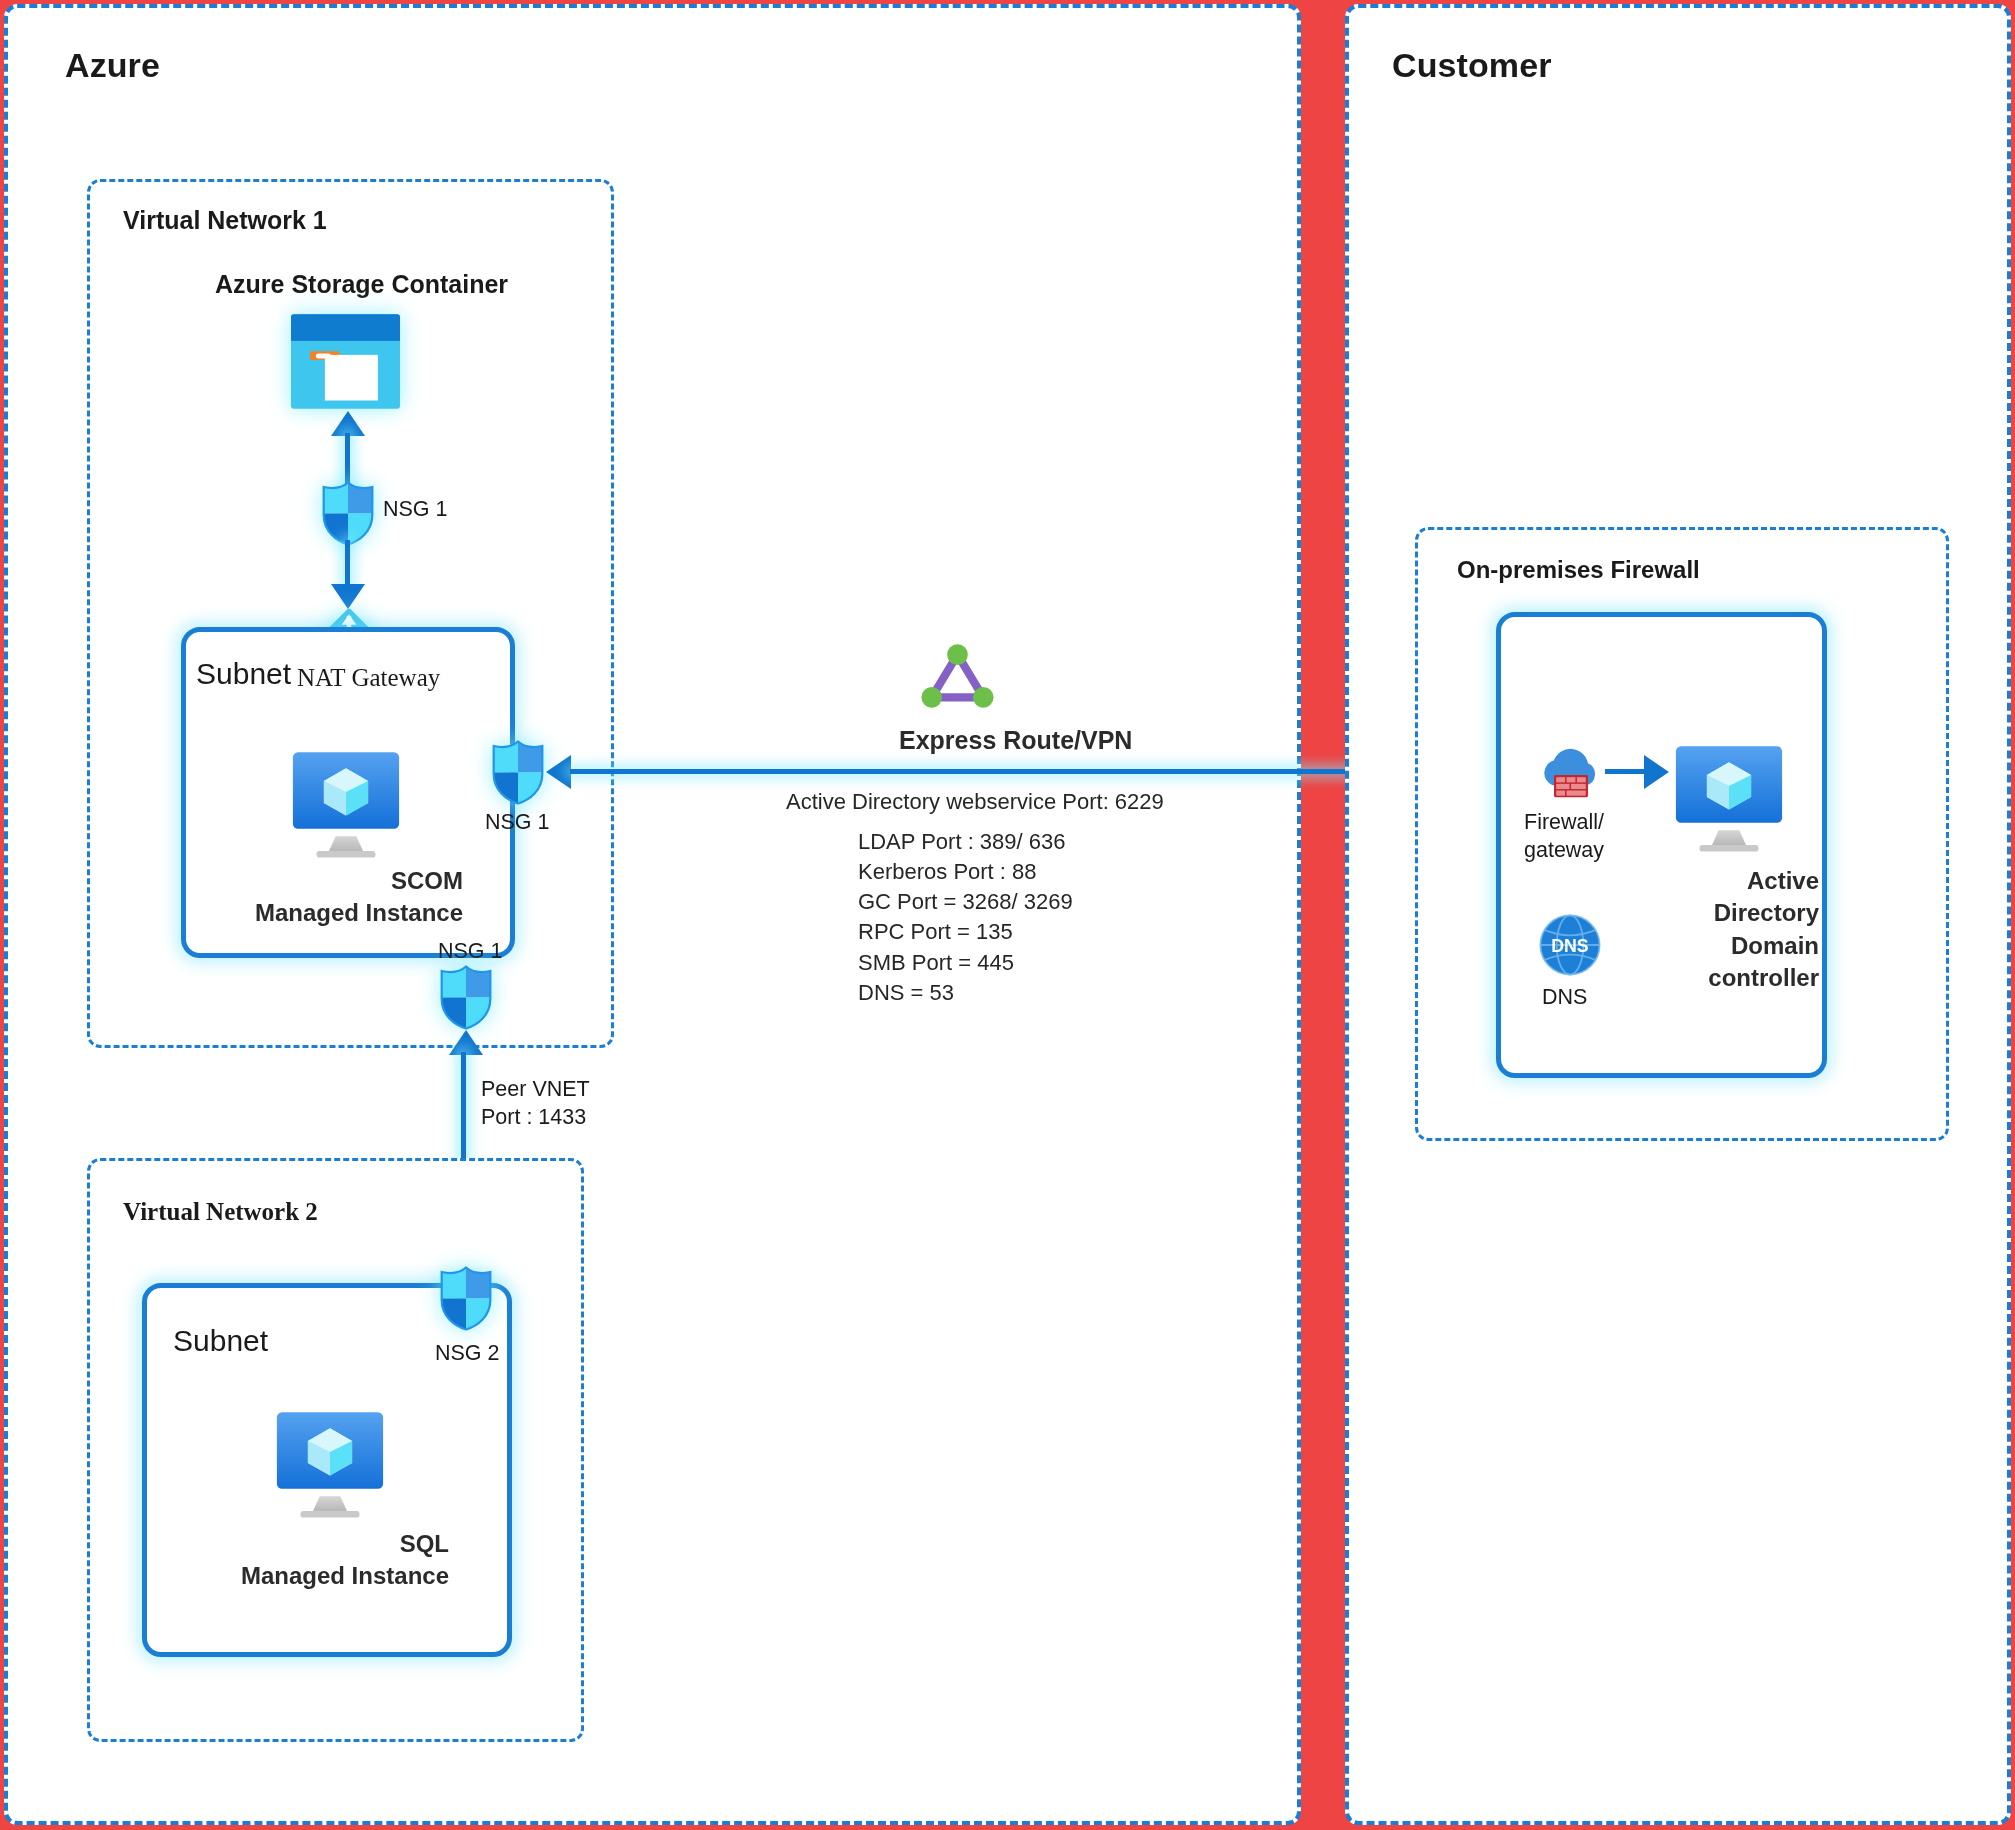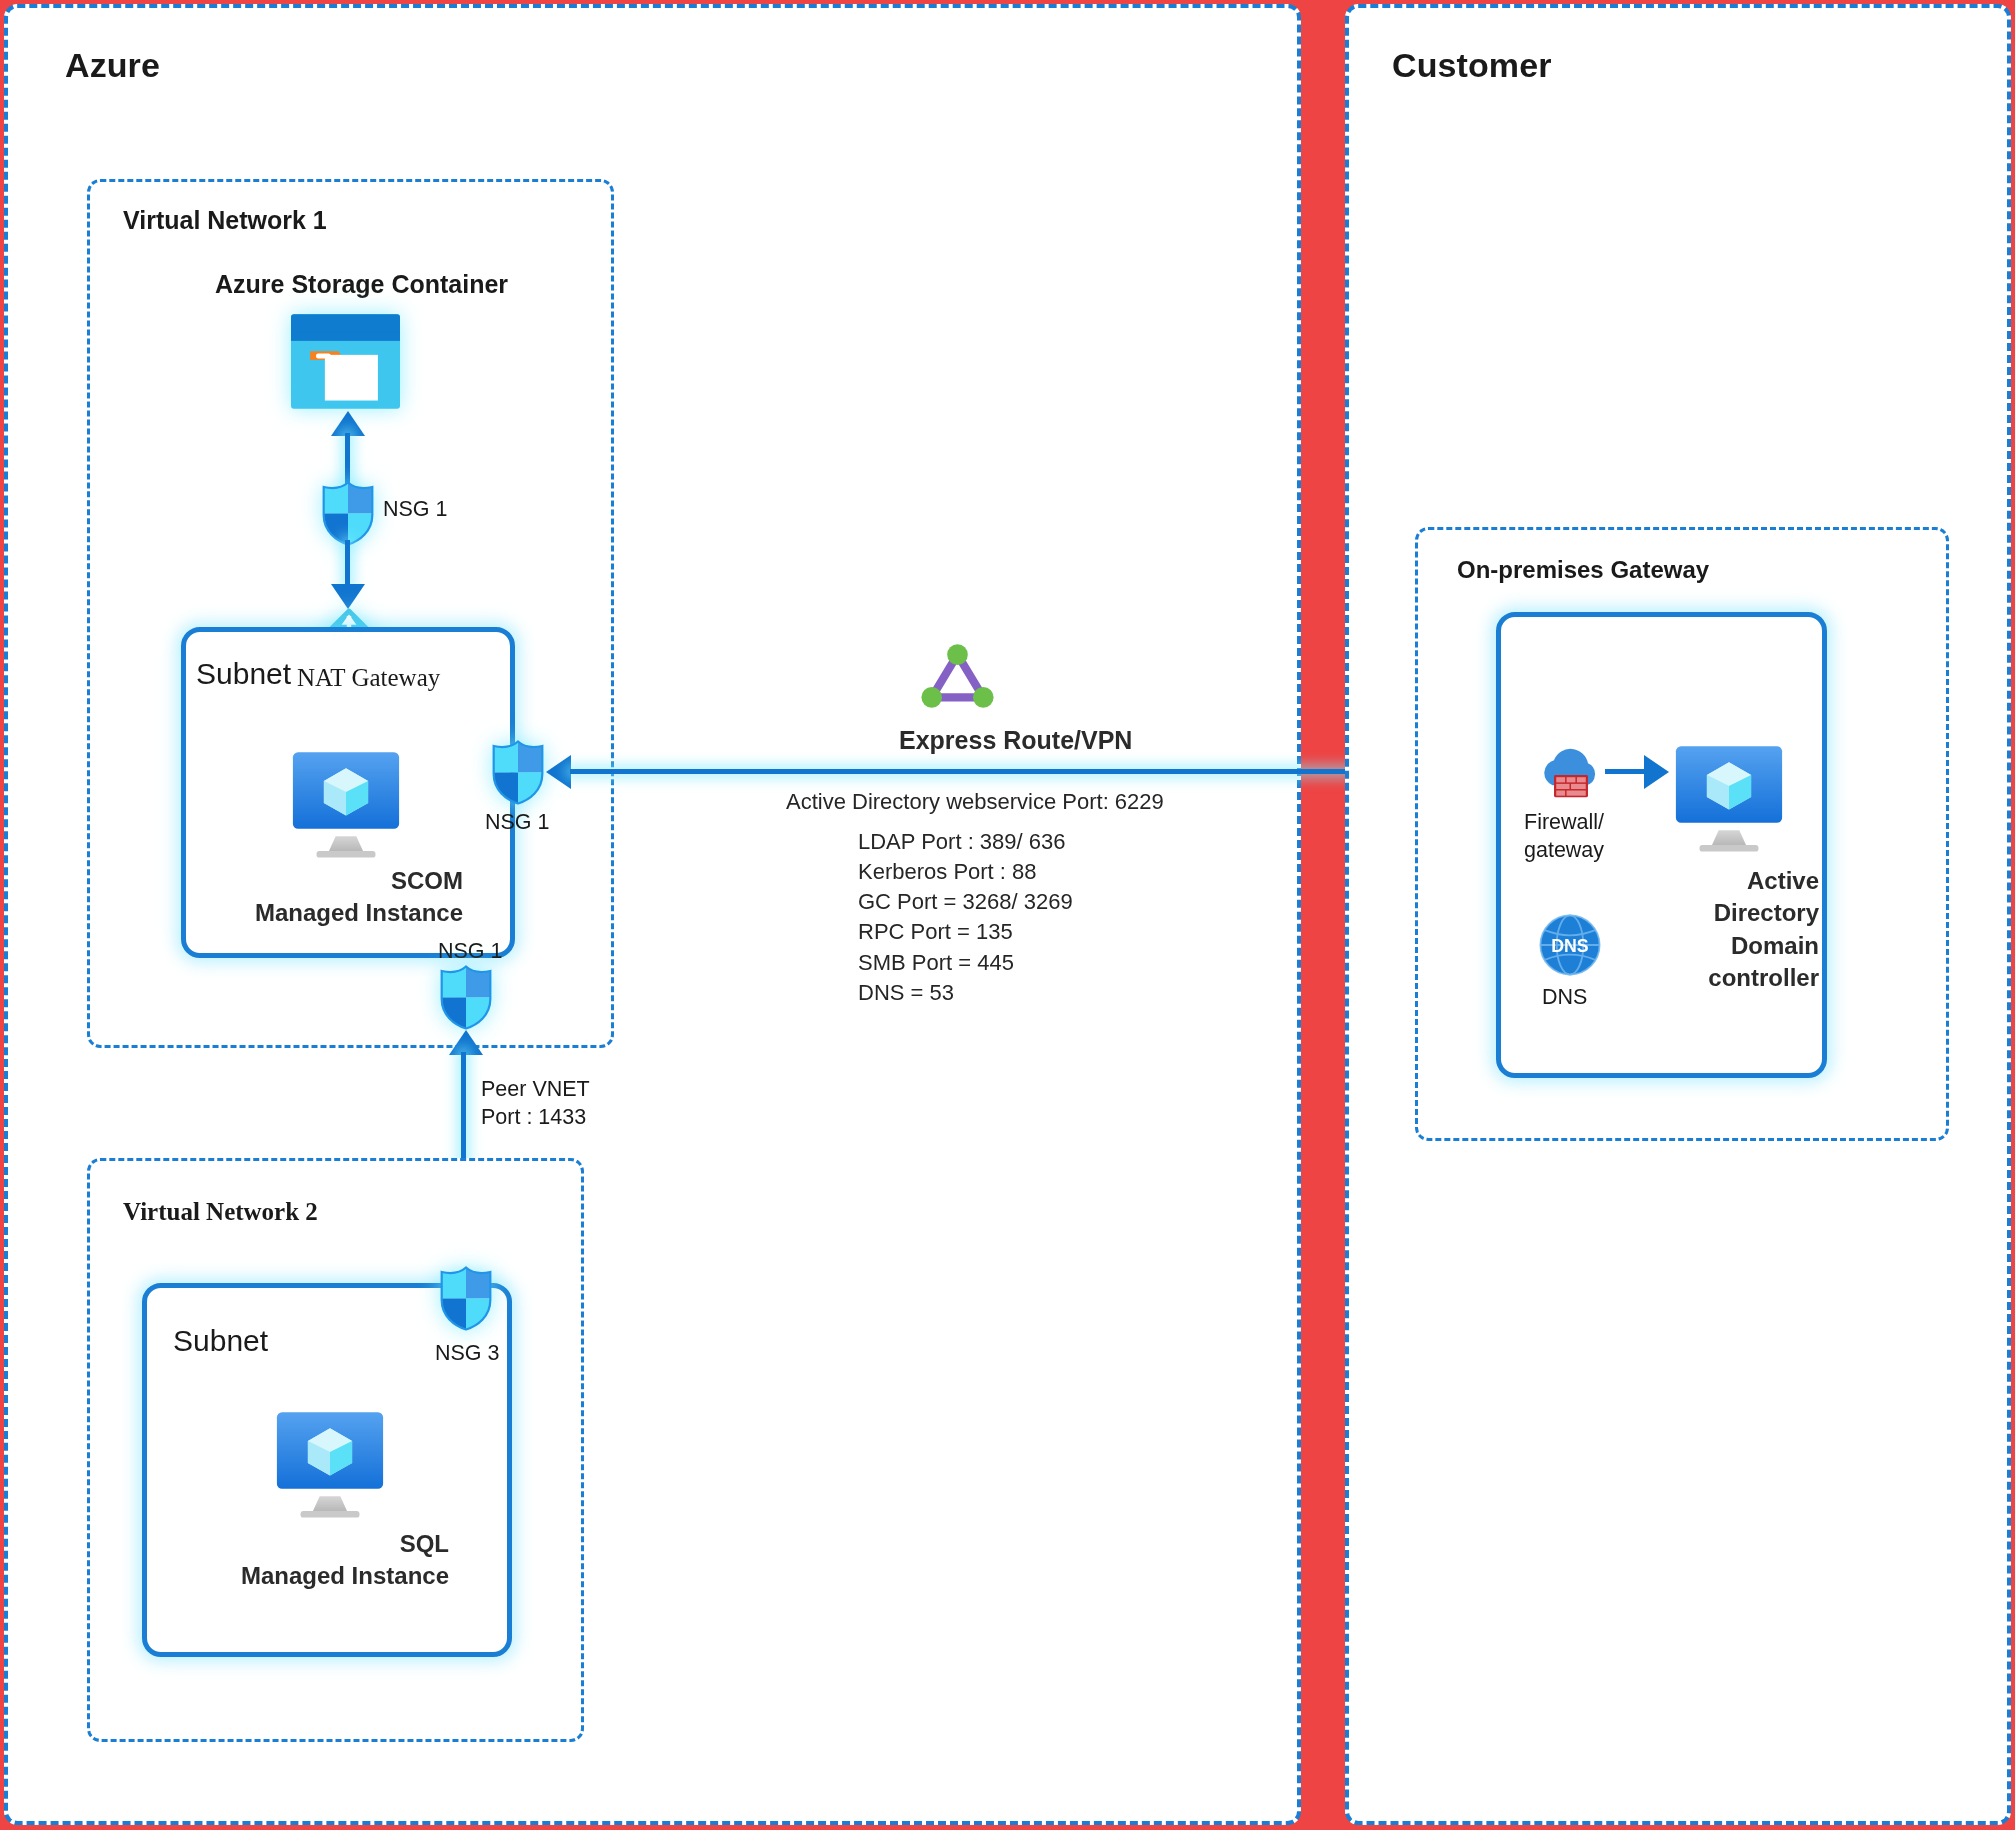--- a/index.html
+++ b/index.html
@@ -253,21 +253,21 @@
         </defs>
       <g clip-path="url(#shClipD)">
         <rect x="0" y="0" width="38" height="44" fill="#4fdcfb"></rect>
         <rect x="38" y="0" width="38" height="44" fill="#3f9ae8"></rect>
         <rect x="0" y="44" width="38" height="44" fill="#1274d1"></rect>
         <rect x="38" y="44" width="38" height="44" fill="#4fdcfb"></rect>
       </g>
       <path d="M38 2 C28 11, 14 10, 5 8 L5 46 C5 68, 22 81, 38 86 C54 81, 71 68, 71 46 L71 8 C62 10, 48 11, 38 2 Z" fill="none" stroke="#2196e8" stroke-width="3"></path>
     </svg>
   </div>
-  <div class="small-label" style="left:435px; top:1340px;">NSG 3</div>
+  <div class="small-label" style="left:435px; top:1340px;">NSG 2</div>
 
   <div class="icon" style="left:271px; top:1409px; width:118px; height:111px;">
     <svg width="118" height="111" viewBox="0 0 160 150">
       <defs>
         <linearGradient id="vmg2" x1="0" y1="0" x2="0" y2="1">
           <stop offset="0" stop-color="#55a2f0"></stop>
             <stop offset="1" stop-color="#1470d8"></stop>
         </linearGradient>
         <linearGradient id="vms2" x1="0" y1="0" x2="0" y2="1">
           <stop offset="0" stop-color="#d6d6d6"></stop>
@@ -308,21 +308,21 @@
     <div>GC Port = 3268/ 3269</div>
     <div>RPC Port = 135</div>
     <div>SMB Port = 445</div>
     <div>DNS = 53</div>
   </div>
 
   <div class="panel" style="left:1345px; top:4.4px; width:666px; height:1821px;"></div>
   <div class="panel-title" style="left:1392px; top:46px;">Customer</div>
 
   <div class="panel panel-dash-thin" style="left:1415px; top:527px; width:534px; height:614px;"></div>
-  <div class="sub-title" style="left:1457px; top:556px; font-size:24px;">On-premises Gateway</div>
+  <div class="sub-title" style="left:1457px; top:556px; font-size:24px;">On-premises Firewall</div>
 
   <div class="solidbox" style="left:1496px; top:612px; width:331px; height:466px;"></div>
 
   <div class="icon" style="left:1536px; top:744px; width:70px; height:62px;">
     <svg width="70" height="62" viewBox="0 0 94 84">
       <path d="M22 56 a18 18 0 0 1 2 -34 a24 24 0 0 1 46 4 a16 16 0 0 1 -2 30 z" fill="#3b8fdd"></path>
       <g>
         <rect x="24" y="42" width="46" height="30" rx="2" fill="#c3262b"></rect>
         <rect x="27" y="45" width="12" height="7" fill="#e98b8e"></rect>
         <rect x="41" y="45" width="12" height="7" fill="#e98b8e"></rect>

